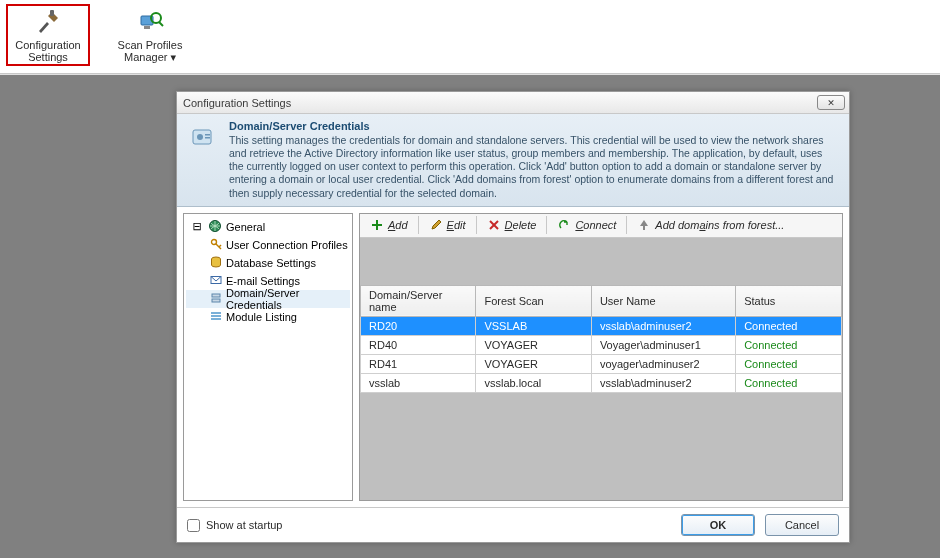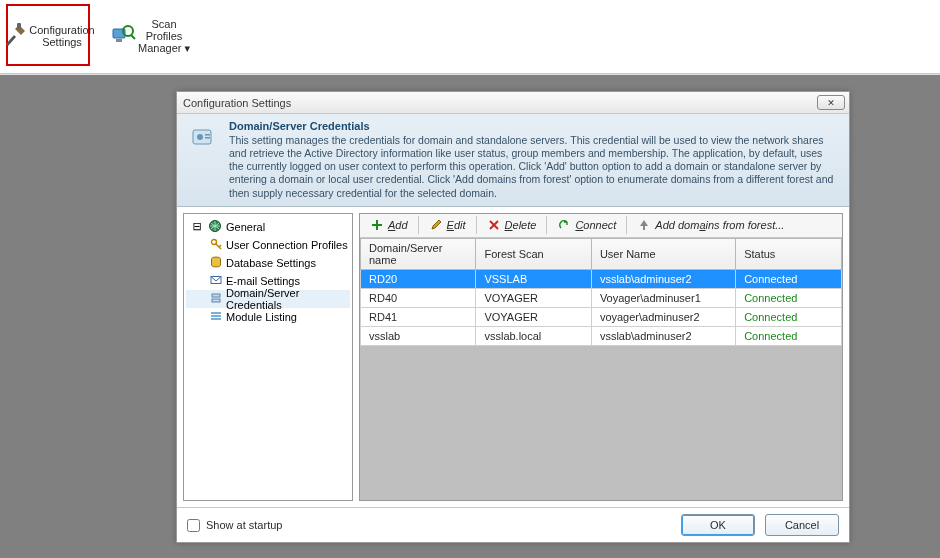--- a/index.html
+++ b/index.html
@@ -15,21 +15,21 @@
   .ribbon {
     display: flex;
     align-items: flex-start;
     padding: 4px 6px 2px 6px;
     gap: 18px;
     height: 74px;
     border-bottom: 1px solid #c8c8c8;
   }
   .ribbon-btn {
     display: flex;
-    flex-direction: row;
+    flex-direction: column;
     align-items: center;
     justify-content: center;
     width: 84px;
     height: 62px;
     color: #2b2b2b;
     cursor: pointer;
   }
   .ribbon-btn.outlined { border: 2px solid #d00000; }
   .ribbon-btn .ricon {
     width: 30px; height: 30px;
@@ -98,21 +98,21 @@
     border-bottom:1px solid #c8c8c8;padding:0 4px;background:#f6f6f6;font-style:italic;
   }
   .tbtn {
     display:flex;align-items:center;gap:4px;height:20px;
     padding:0 6px;color:#2b2b2b;cursor:pointer;border-radius:2px;
   }
   .tbtn .u{text-decoration:underline;}
   .tbtn .tico{width:14px;height:14px;display:inline-flex;align-items:center;justify-content:center;}
   .tsep{width:1px;height:18px;background:#c8c8c8;margin:0 2px;}
   .grid {flex:1;overflow:auto;background:#bfbfbf;}
-  .gridtable{width:100%;border-collapse:collapse;background:#3b82f6;}
+  .gridtable{width:100%;border-collapse:collapse;background:#3b82f6;margin-top:47px;}
   .gridtable th{
     background:linear-gradient(#fafafa,#eee);border:1px solid #b8b8b8;
     font-weight:normal;text-align:left;padding:3px 8px;color:#2b2b2b;font-size:11px;
   }
   .gridtable td{
     border:1px solid #cfcfcf;padding:3px 8px;font-size:11px;color:#2b2b2b;
   }
   .gridtable tbody{background:#fff;}
   .gridtable tbody tr.sel td{background:#1e90ff;color:#fff;}
   .gridtable td.connected{color:#1a8a1a;}
@@ -124,21 +124,21 @@
     padding:17px 10px;
   }
   .startup{display:flex;align-items:center;gap:6px;color:#2b2b2b;}
   .startup input{width:13px;height:13px;}
   .btns{display:flex;gap:10px;}
   .winbtn{
     width:74px;height:22px;border:1px solid #7a93aa;border-radius:3px;
     background:linear-gradient(#fdfdfd,#e6eef6);cursor:pointer;
     display:flex;align-items:center;justify-content:center;color:#2b2b2b;
   }
-  .winbtn.default{box-shadow:0 0 0 1px #3c9de8 inset;}
+  .winbtn.default{box-shadow:0 0 0 1px #3c9de8 inset;font-weight:bold;}
 </style>
 </head>
 <body>
 
 <div class="chrome-top">
   <div class="ribbon">
     <div class="ribbon-btn outlined">
       <div class="ricon">
         <svg width="28" height="28" viewBox="0 0 28 28">
           <path d="M5 23 L13 14 L15 16 L7 25 Z" fill="#555"></path>

